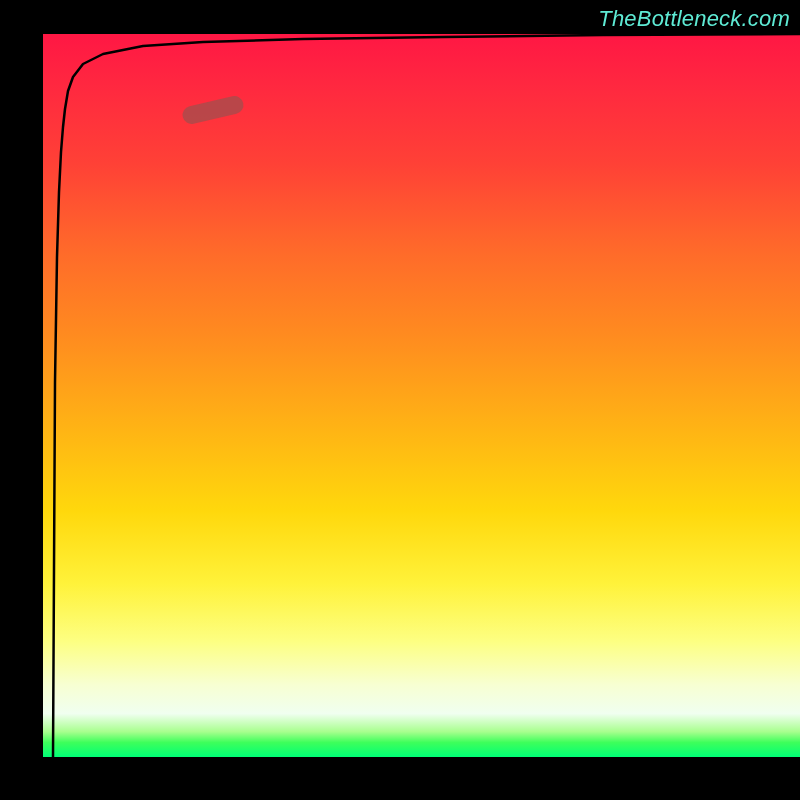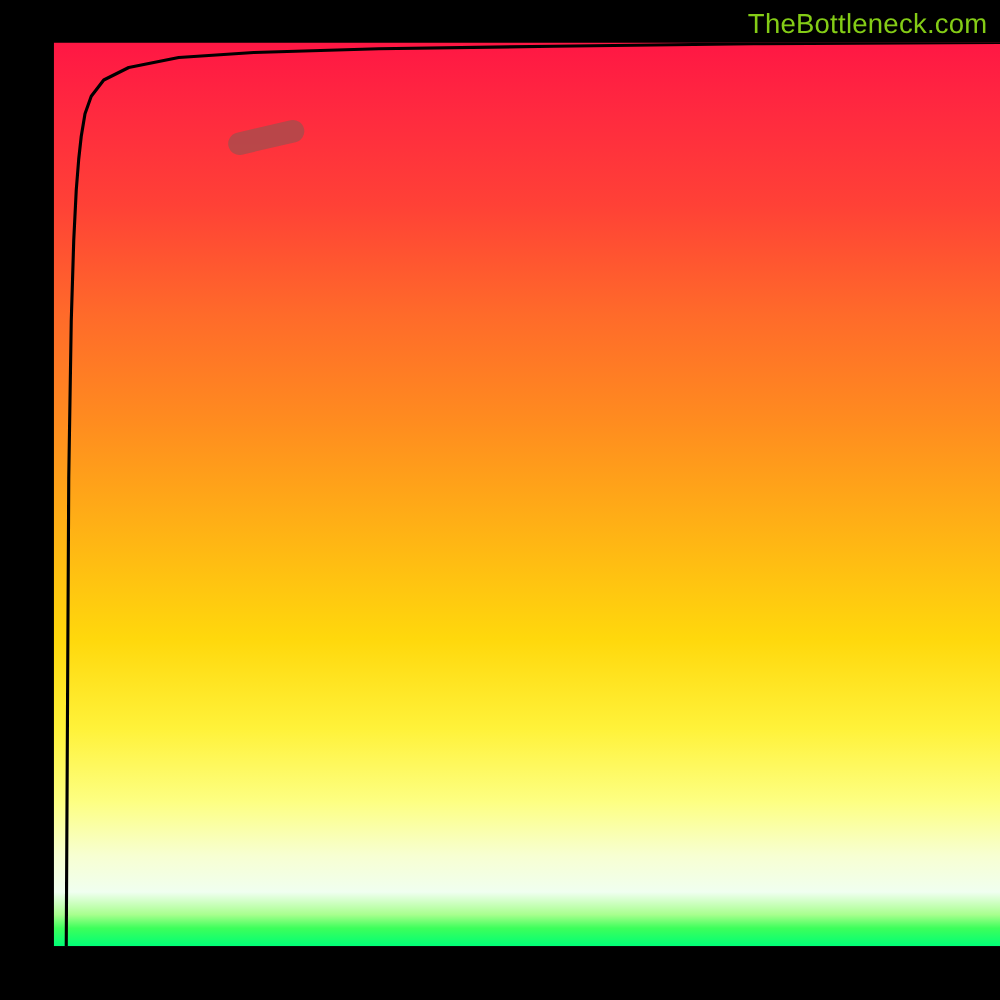--- a/index.html
+++ b/index.html
@@ -14,24 +14,25 @@
   .stage {
     position: relative;
     width: 800px;
     height: 800px;
     background: #000;
   }
   .attribution {
     position: absolute;
     top: 6px;
     right: 10px;
-    color: #84cc16;
+    color: #5eead4;
     font-size: 22px;
     letter-spacing: 0.2px;
     z-index: 10;
+    font-style: italic;
   }
   .plot-area {
     position: absolute;
     left: 43px;
     top: 34px;
     width: 757px;
     height: 723px;
     overflow: hidden;
   }
   

